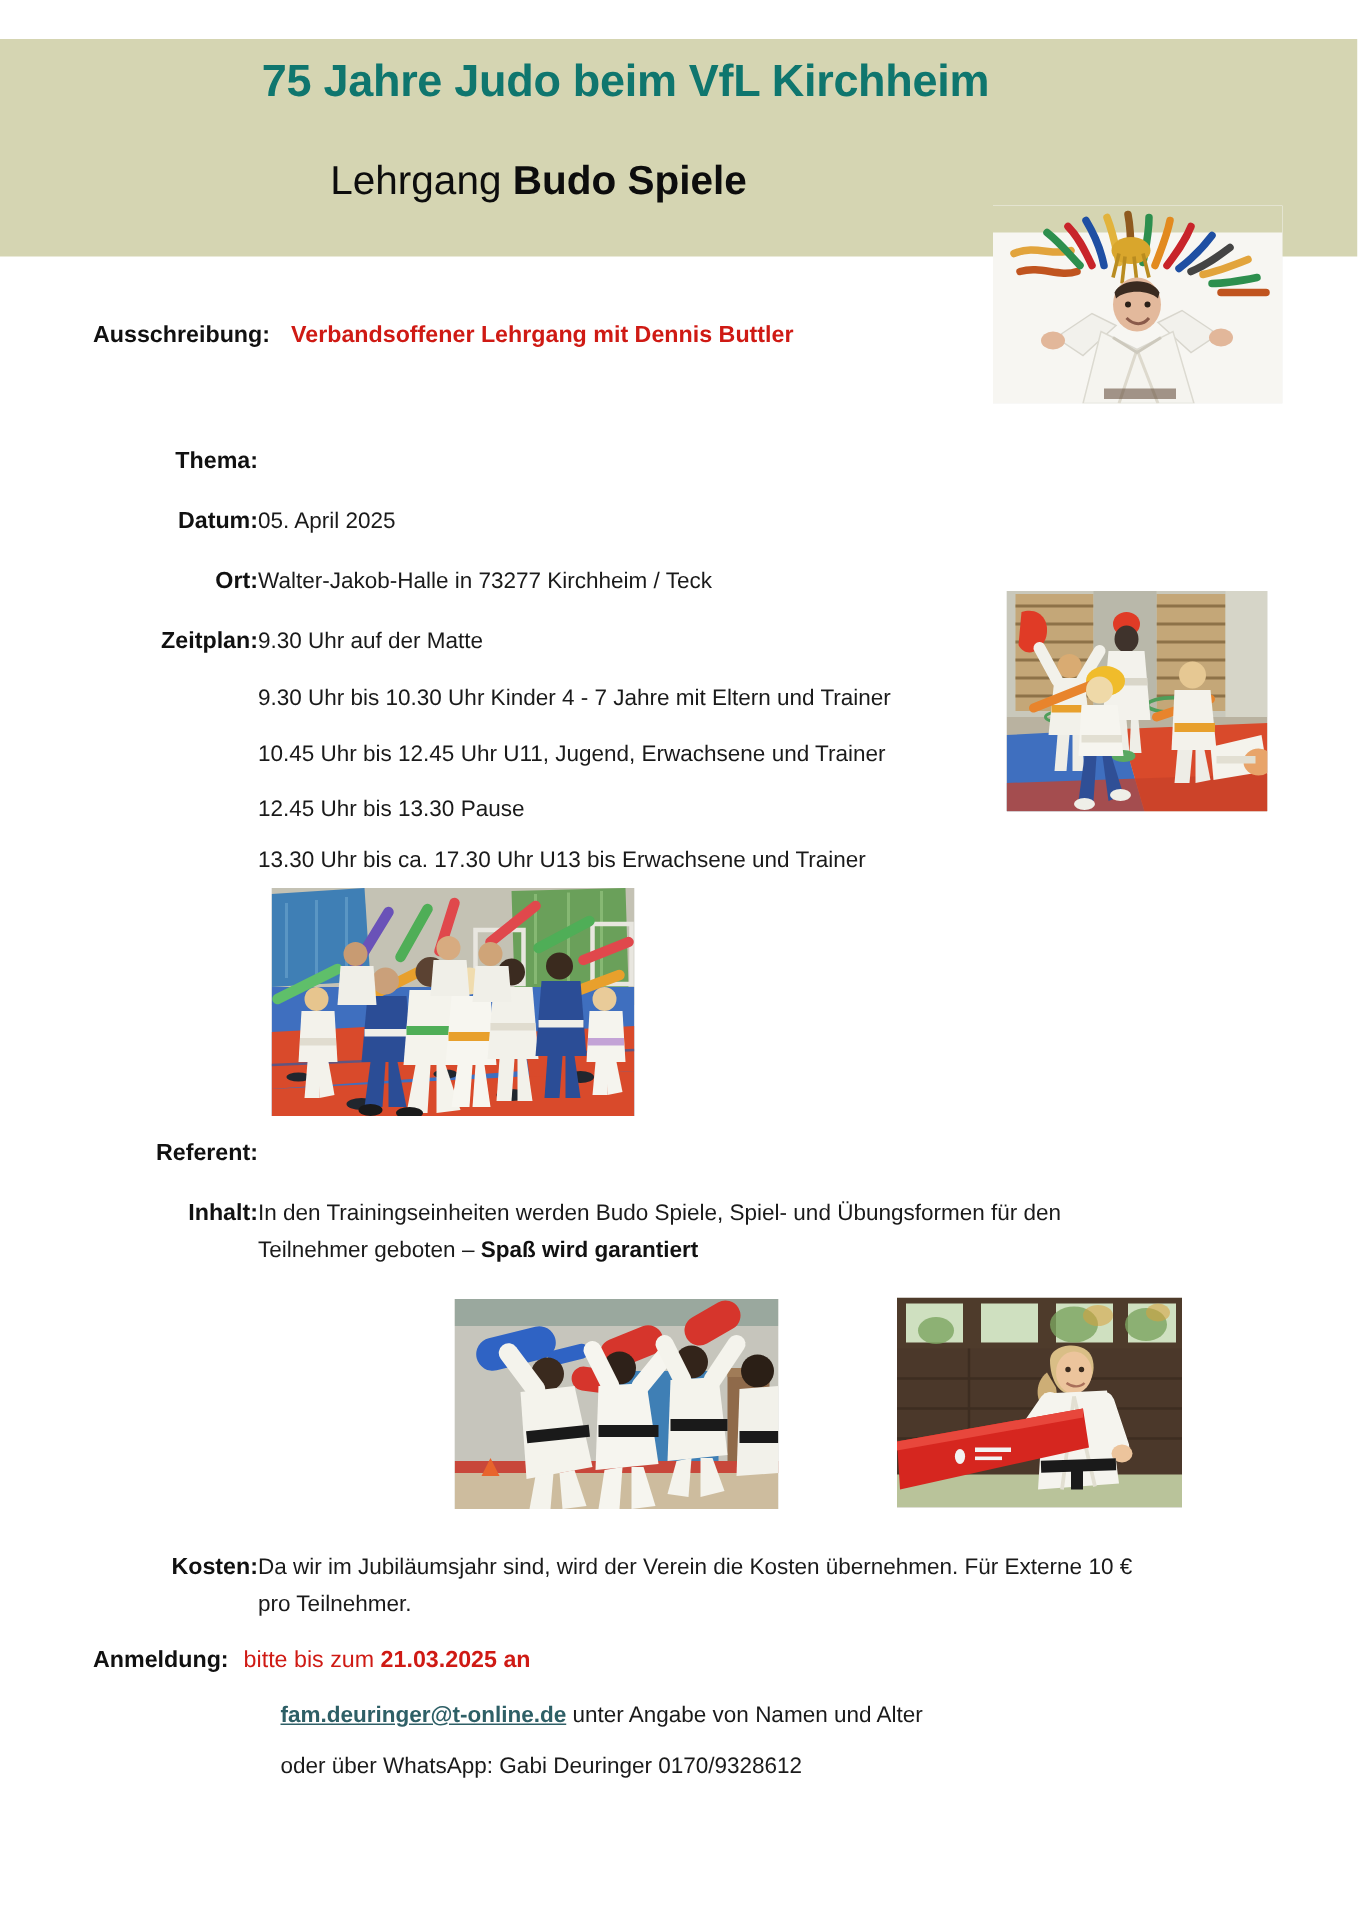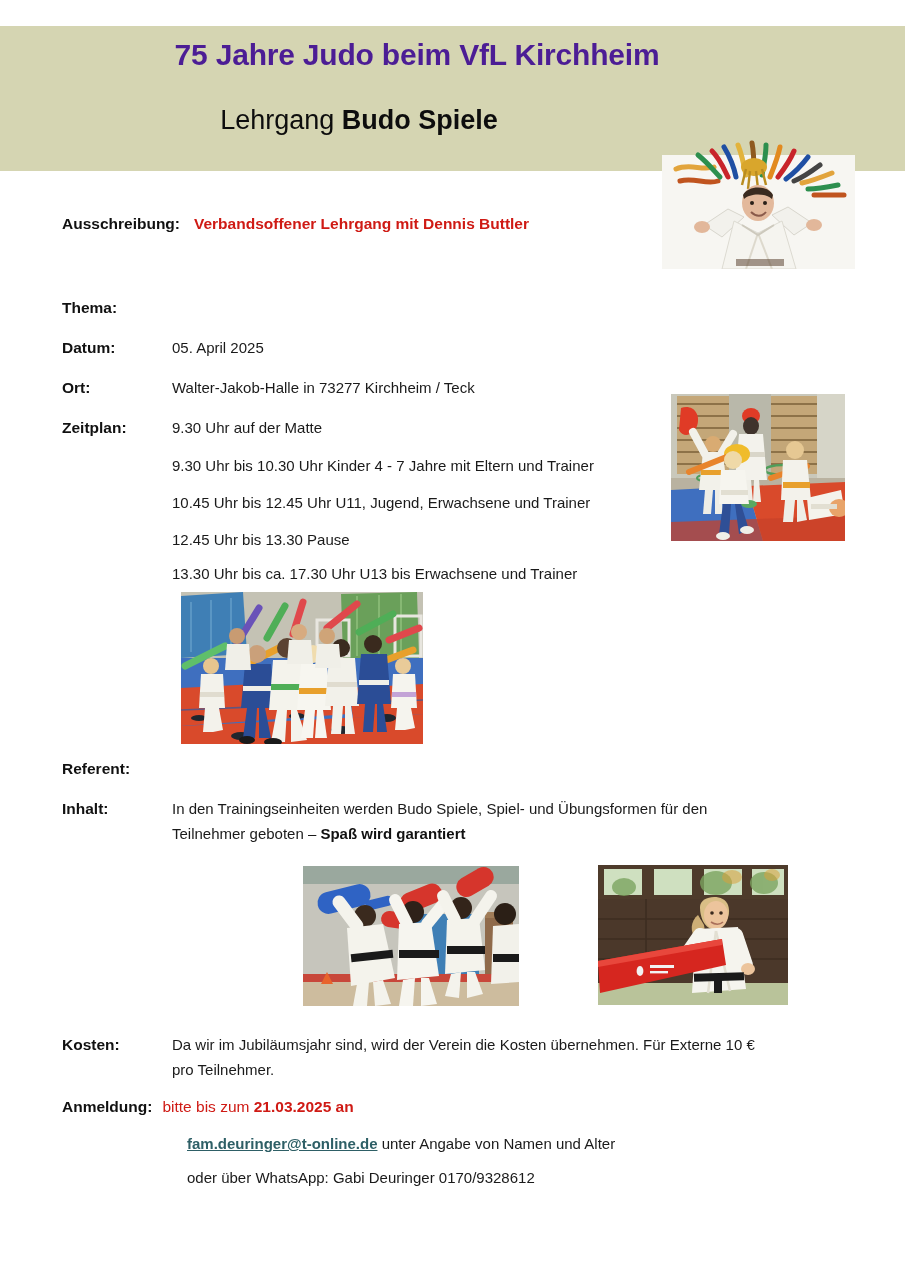--- a/index.html
+++ b/index.html
@@ -27,21 +27,21 @@
   }
   .header-title {
     position: absolute;
     left: 0;
     top: 38px;
     width: 834px;
     text-align: center;
     font-size: 30px;
     font-weight: bold;
     letter-spacing: -0.2px;
-    color: #4c1d95;
+    color: #0f766e;
   }
   .header-subtitle {
     position: absolute;
     left: 0;
     top: 105px;
     width: 718px;
     text-align: center;
     font-size: 27px;
     font-weight: normal;
     color: #0d0d0d;
@@ -52,20 +52,21 @@
   .row {
     position: absolute;
     display: flex;
     align-items: flex-start;
   }
   .label {
     font-weight: bold;
     font-size: 15.5px;
     color: #111111;
     white-space: nowrap;
+    text-align: right;
   }
   .value {
     font-size: 15px;
     color: #1a1a1a;
     white-space: nowrap;
   }
 
   .label-col { width: 110px; flex: 0 0 110px; }
 
   .red { color: #cf1a14; font-weight: bold; }

